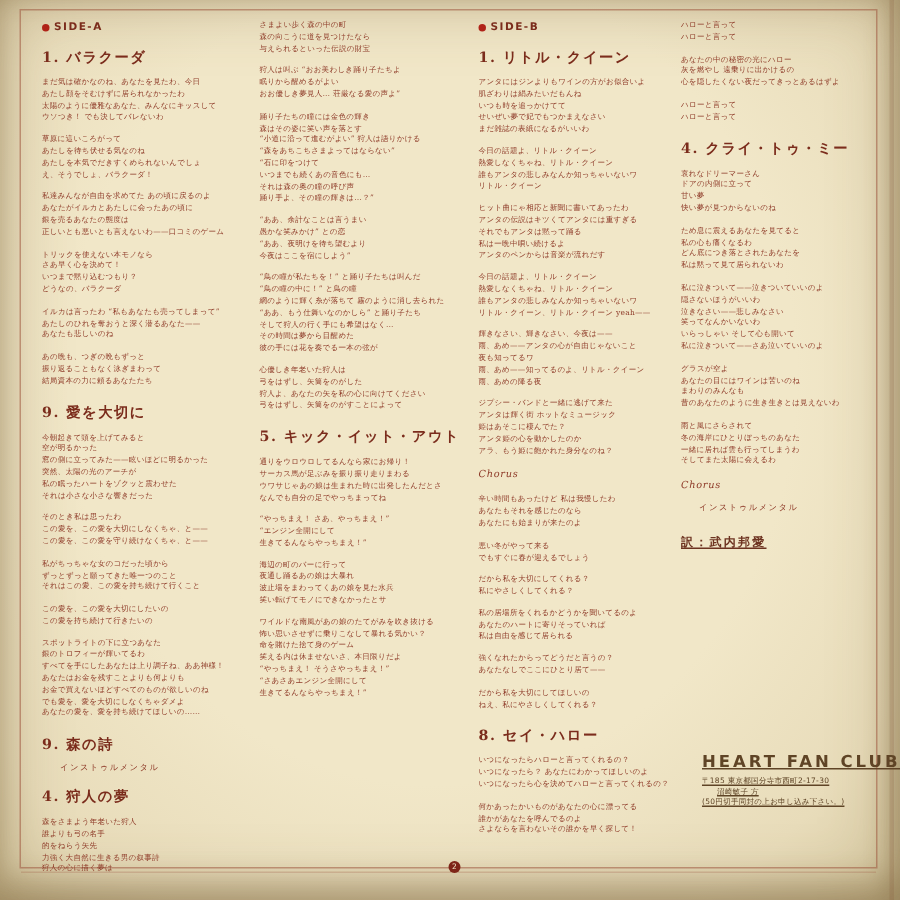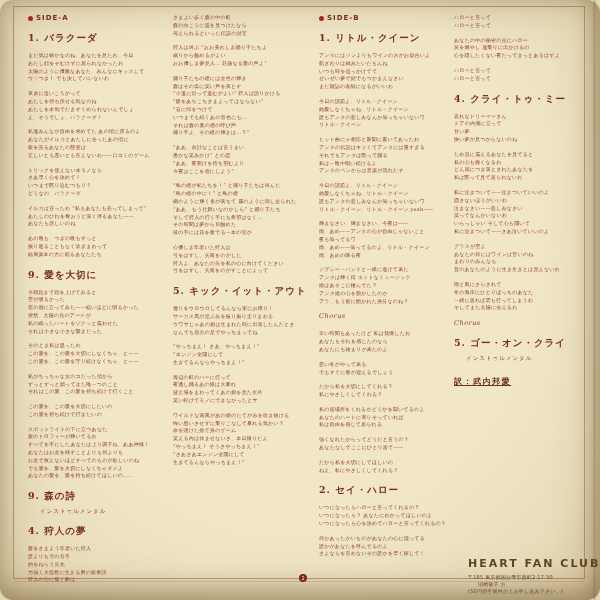--- a/index.html
+++ b/index.html
@@ -5,21 +5,20 @@
   html,body{margin:0;padding:0;}
   body{
     width:600px;height:600px;overflow:hidden;position:relative;
     background:#e2d6b2;
     font-family:"DejaVu Serif","Liberation Serif",serif;
   }
   .page{
     position:absolute;inset:0;
     background:radial-gradient(ellipse at 48% 42%, #f1e7c8 55%, #e8dcba 82%, #d8cba4 100%);
     box-shadow:inset 0 0 46px rgba(120,95,50,.38), inset 0 -14px 18px rgba(110,85,45,.28), inset -10px 0 14px rgba(110,85,45,.22);
-    border-radius:13px;
   }
   .frame{
     position:absolute;left:13px;top:6px;right:15px;bottom:21px;
     border:1px solid rgba(158,86,62,.55);
   }
   .frame::after{ 
     content:"";position:absolute;left:0;right:0;bottom:-4px;height:1px;
     background:rgba(158,86,62,.25);
   }
   .edge-fold{
@@ -47,22 +46,23 @@
   .blk.sub{
     font-size:5.5px;color:#8e3a28;margin:-2px 0 8px 12px;letter-spacing:1px;
   }
   .blk.chorus{
     font-size:6.5px;font-style:italic;color:#8e3a28;margin:4px 0 10px 0;letter-spacing:.5px;
   }
   .blk.credit{
     font-size:8px;font-weight:bold;color:#6d3320;margin:14px 0 0 0;letter-spacing:1.5px;text-decoration:underline;
   }
   .fanclub{
-    position:absolute;left:468px;top:557px;width:125px;color:#5f4426;
+    position:absolute;left:468px;top:501px;width:125px;color:#5f4426;
     font-family:"DejaVu Sans","Liberation Sans",sans-serif;
+    text-decoration:underline;
   }
   .fanclub .fc-title{
     font-size:11px;font-weight:bold;letter-spacing:2px;margin-bottom:4px;white-space:nowrap;
   }
   .fanclub .fc-line{font-size:5px;line-height:7px;white-space:nowrap;letter-spacing:.2px;}
   .fanclub .fc-line.indent{margin-left:10px;}
   .page-dot{
     position:absolute;left:299px;top:574px;width:8px;height:8px;border-radius:50%;
     background:#7e2518;color:#f0e6c8;font-size:5px;line-height:8px;text-align:center;
     font-family:"DejaVu Sans","Liberation Sans",sans-serif;
@@ -294,21 +294,21 @@
         <div class="line">私は自由を感じて居られる</div>
       </div>
       <div class="blk stanza">
         <div class="line">強くなれたからってどうだと言うの？</div>
         <div class="line">あなたなしでここにひとり居て——</div>
       </div>
       <div class="blk stanza">
         <div class="line">だから私を大切にしてほしいの</div>
         <div class="line">ねえ、私にやさしくしてくれる？</div>
       </div>
-      <div class="blk title">2.  セイ・ハロー</div>
+      <div class="blk title">8.  セイ・ハロー</div>
       <div class="blk stanza">
         <div class="line">いつになったらハローと言ってくれるの？</div>
         <div class="line">いつになったら？ あなたにわかってほしいのよ</div>
         <div class="line">いつになったら心を決めてハローと言ってくれるの？</div>
       </div>
       <div class="blk stanza">
         <div class="line">何かあったかいものがあなたの心に漂ってる</div>
         <div class="line">誰かがあなたを呼んでるのよ</div>
         <div class="line">さよならを言わないその誰かを早く探して！</div>
       </div>
@@ -354,21 +354,20 @@
         <div class="line">まわりのみんなも</div>
         <div class="line">昔のあなたのように生き生きとは見えないわ</div>
       </div>
       <div class="blk stanza">
         <div class="line">雨と風にさらされて</div>
         <div class="line">冬の海岸にひとりぼっちのあなた</div>
         <div class="line">一緒に居れば雲も行ってしまうわ</div>
         <div class="line">そしてまた太陽に会えるわ</div>
       </div>
       <div class="blk chorus">Chorus</div>
-      <div class="blk title">5.  ゴー・オン・クライ</div>
       <div class="blk sub">インストゥルメンタル</div>
       <div class="blk credit">訳：武内邦愛</div>
     </div>
 
   <div class="fanclub">
     <div class="fc-title">HEART FAN CLUB</div>
     <div class="fc-line">〒185 東京都国分寺市西町2-17-30</div>
     <div class="fc-line indent">沼崎敏子 方</div>
     <div class="fc-line">(50円切手同封の上お申し込み下さい。)</div>
   </div>

